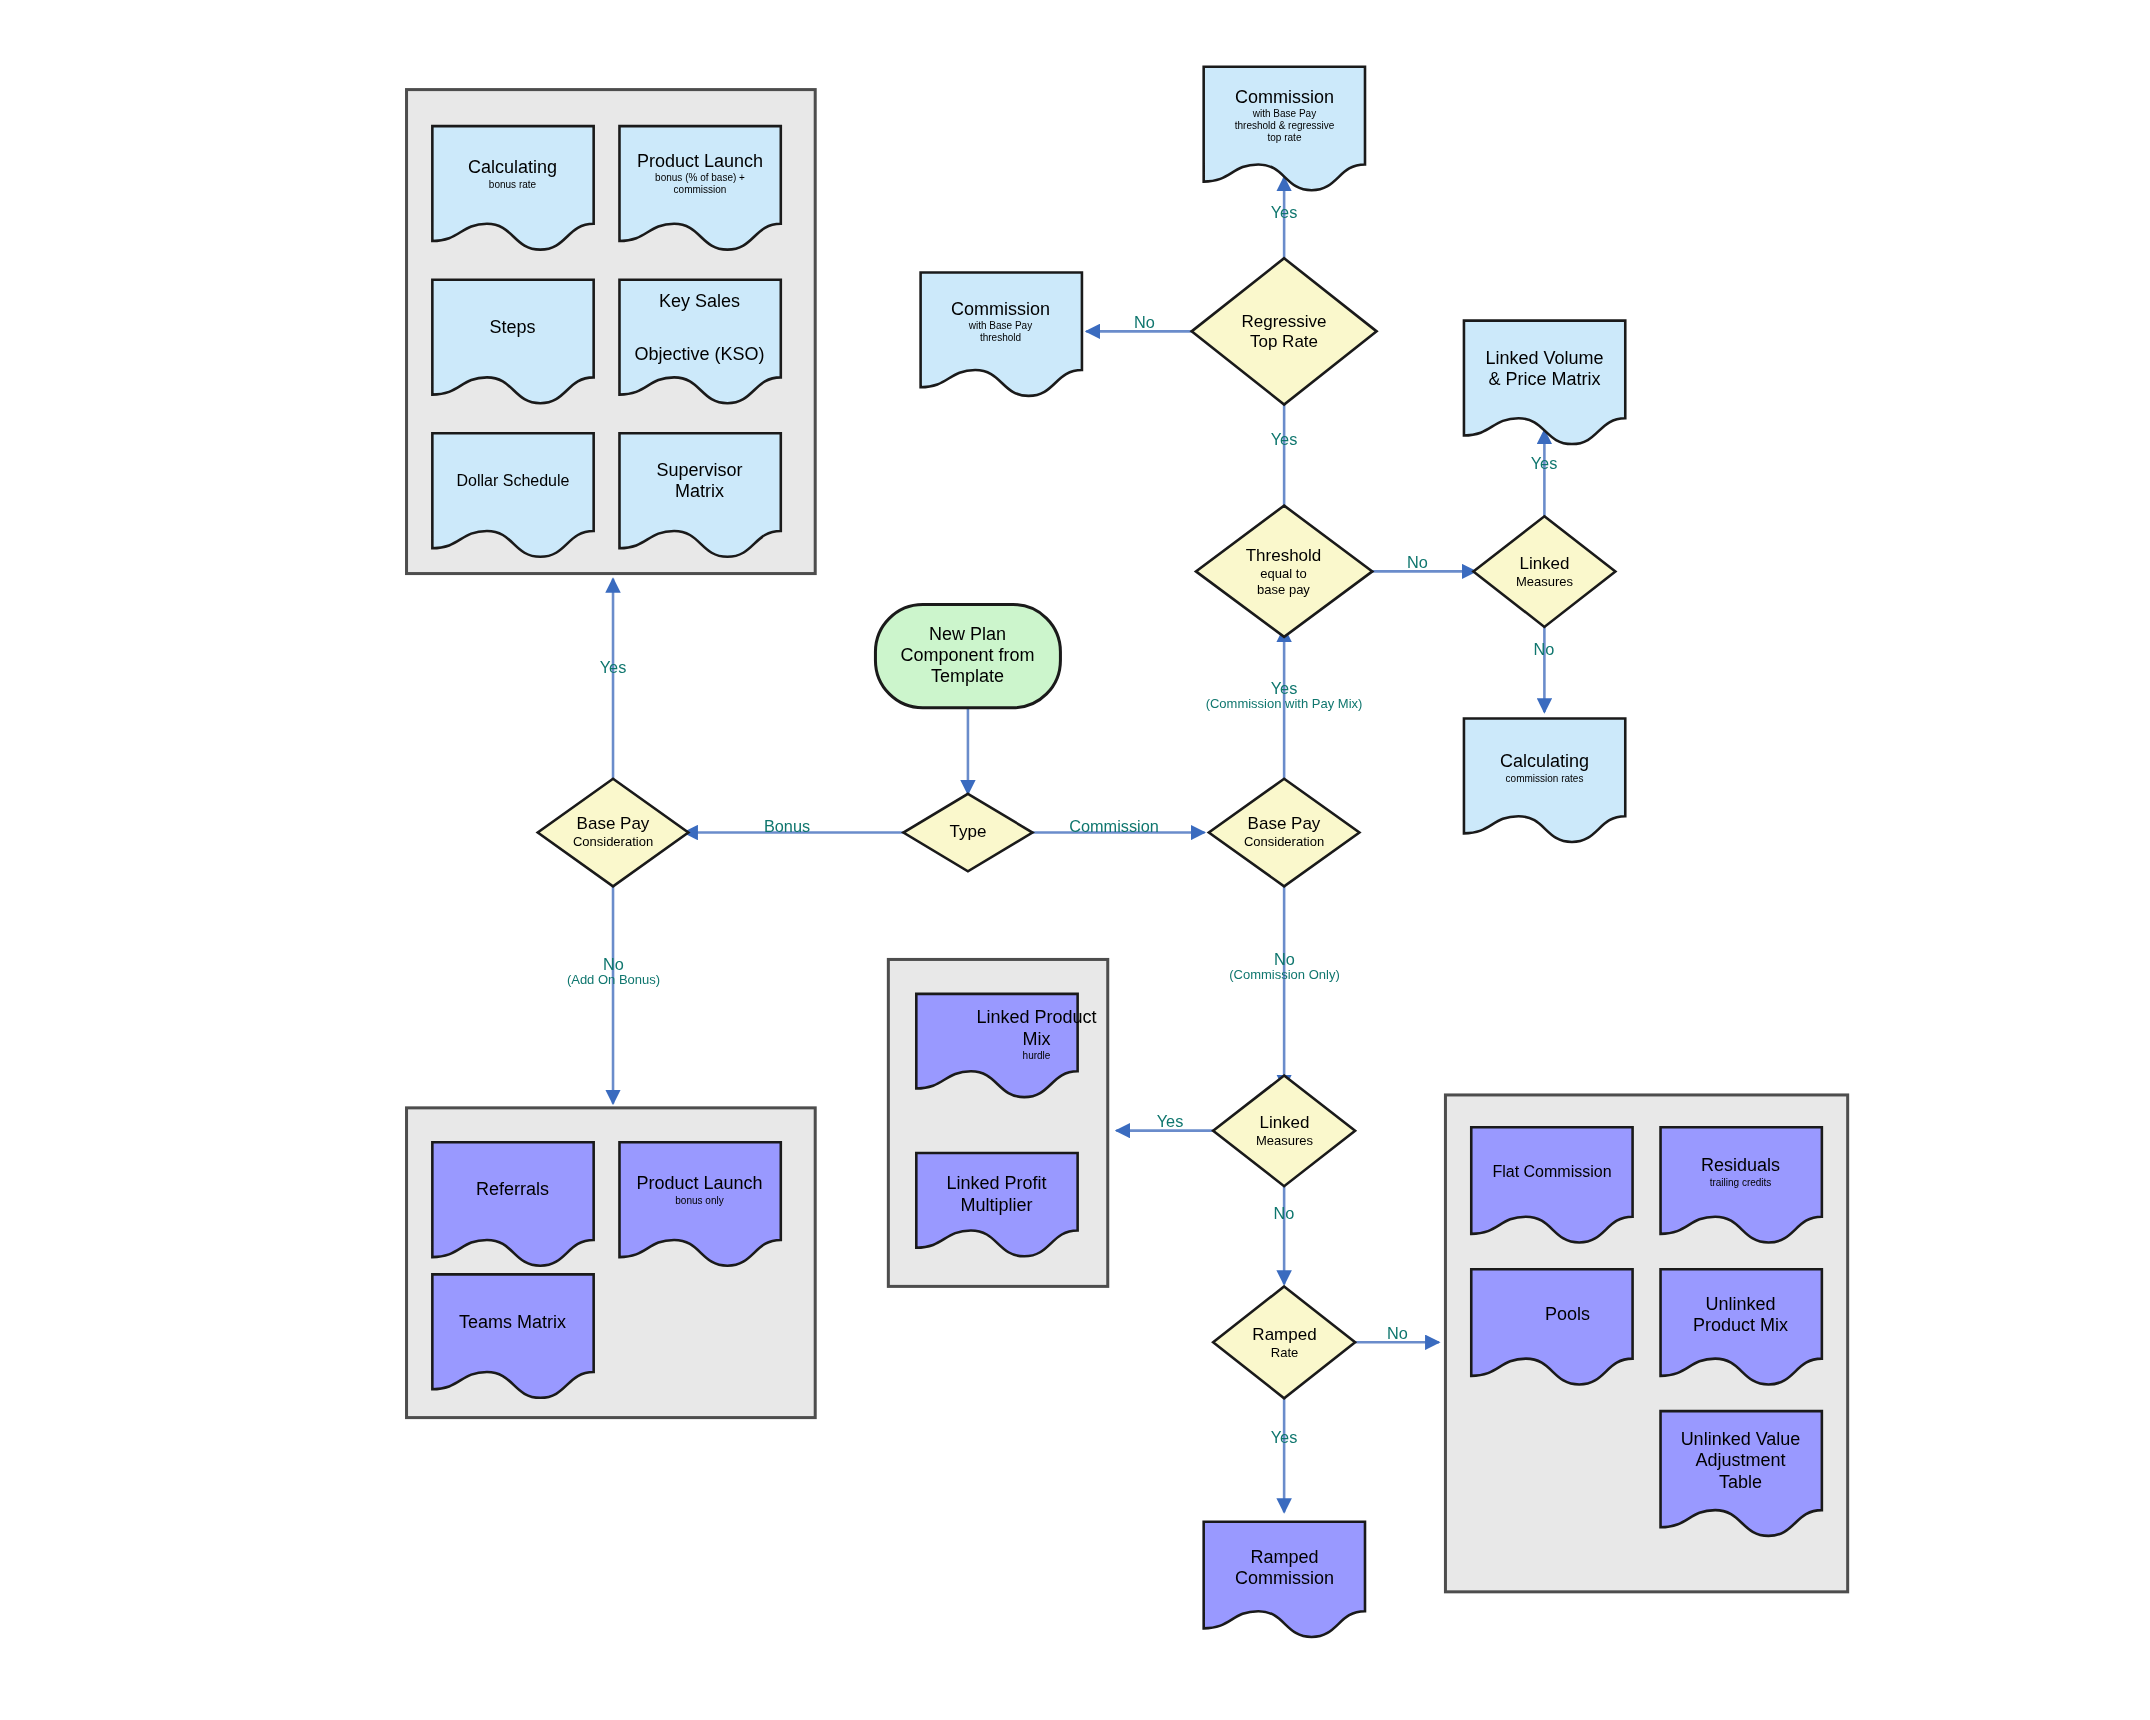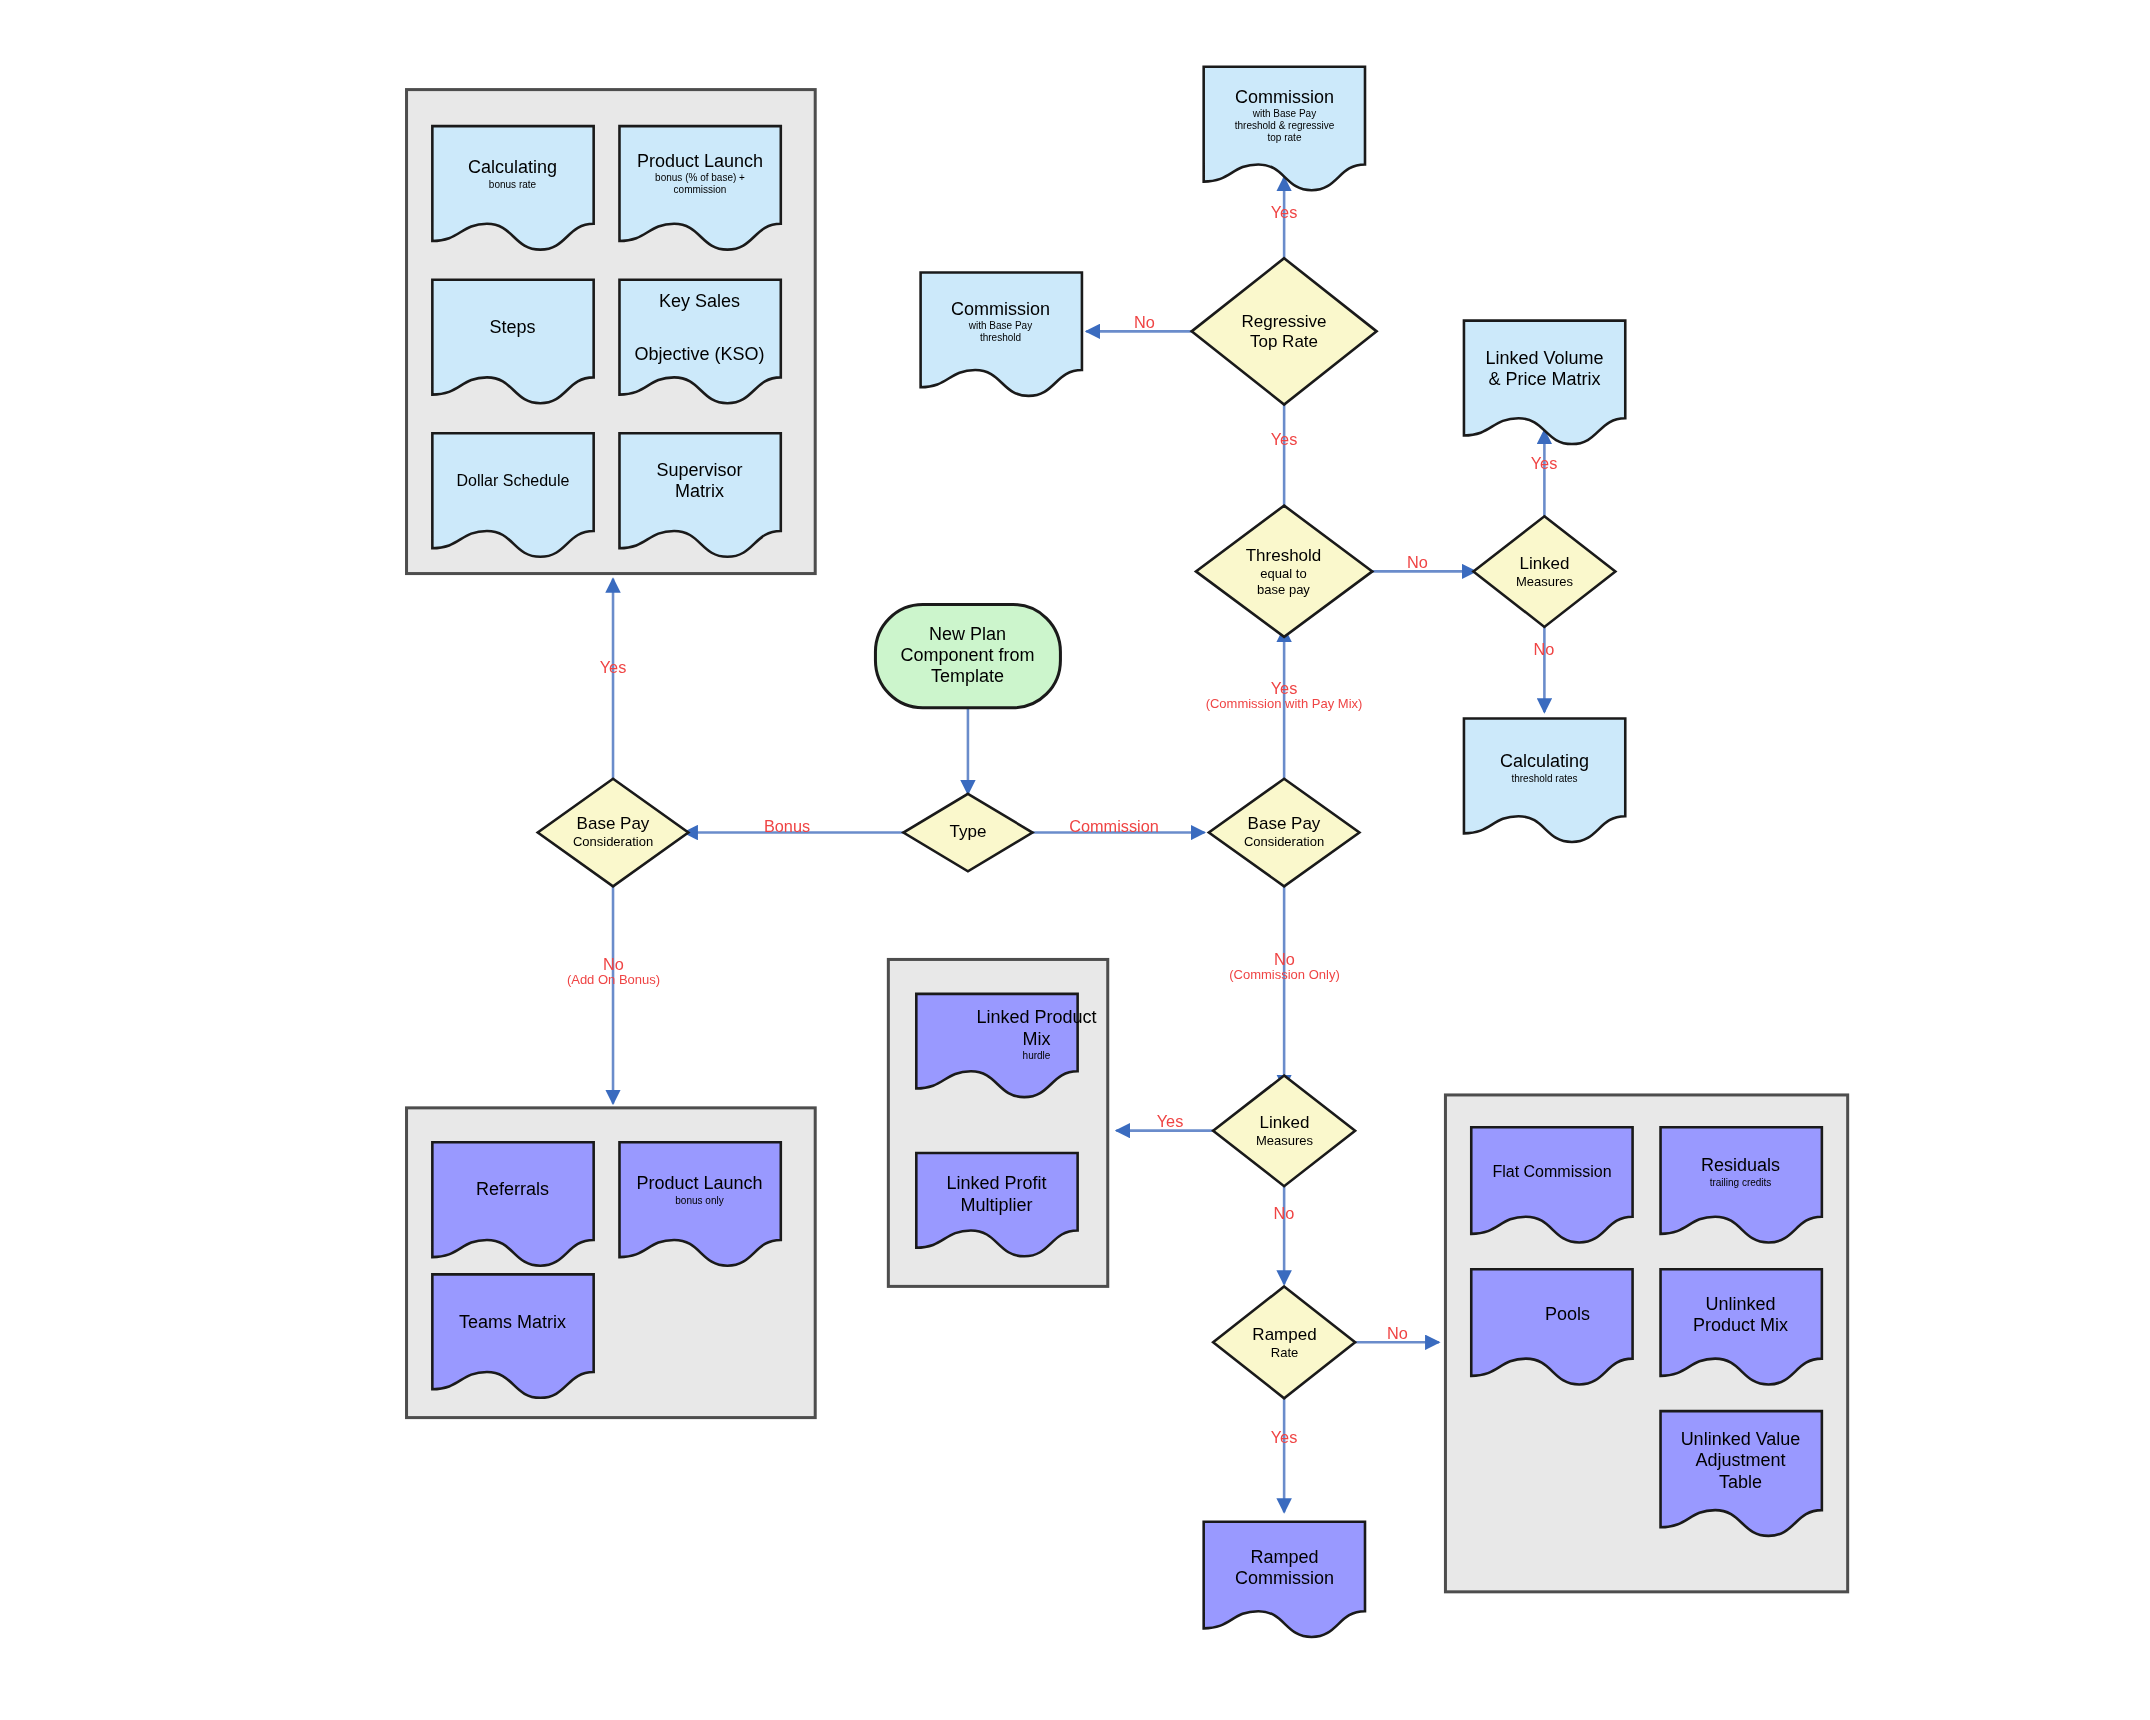--- a/index.html
+++ b/index.html
@@ -11,21 +11,21 @@
     position:relative;
   }
   #canvas{position:absolute;left:0;top:0;width:2237px;height:1721px;}
   svg.layer{position:absolute;left:0;top:0;width:2237px;height:1721px;overflow:visible;}
   .edge-label{
     position:absolute;
     font-size:16.3px;
     line-height:1.12;
     text-align:center;
     white-space:nowrap;
-    color:#ef4444;
+    color:#0f766e;
   }
   .edge-label .sub{display:block;font-size:13px;}
   .node-text{
     position:absolute;
     display:flex;
     flex-direction:column;
     align-items:center;
     justify-content:center;
     text-align:center;
     pointer-events:none;
@@ -185,21 +185,21 @@
     <div class="t-sub">threshold</div>
   </div>
 
   <div class="node-text" style="left:1464px;top:323px;width:161px;height:92px;">
     <div class="t-main">Linked Volume</div>
     <div class="t-main">&amp; Price Matrix</div>
   </div>
 
   <div class="node-text" style="left:1464px;top:722px;width:161px;height:92px;">
     <div class="t-main">Calculating</div>
-    <div class="t-sub">threshold rates</div>
+    <div class="t-sub">commission rates</div>
   </div>
 
   <div class="node-text" style="left:875px;top:604px;width:185px;height:103px;">
     <div class="t-main">New Plan</div>
     <div class="t-main">Component from</div>
     <div class="t-main">Template</div>
   </div>
 
   <div class="node-text diamond-text" style="left:912px;top:809px;width:112px;height:47px;">
     <div class="t-main">Type</div>

